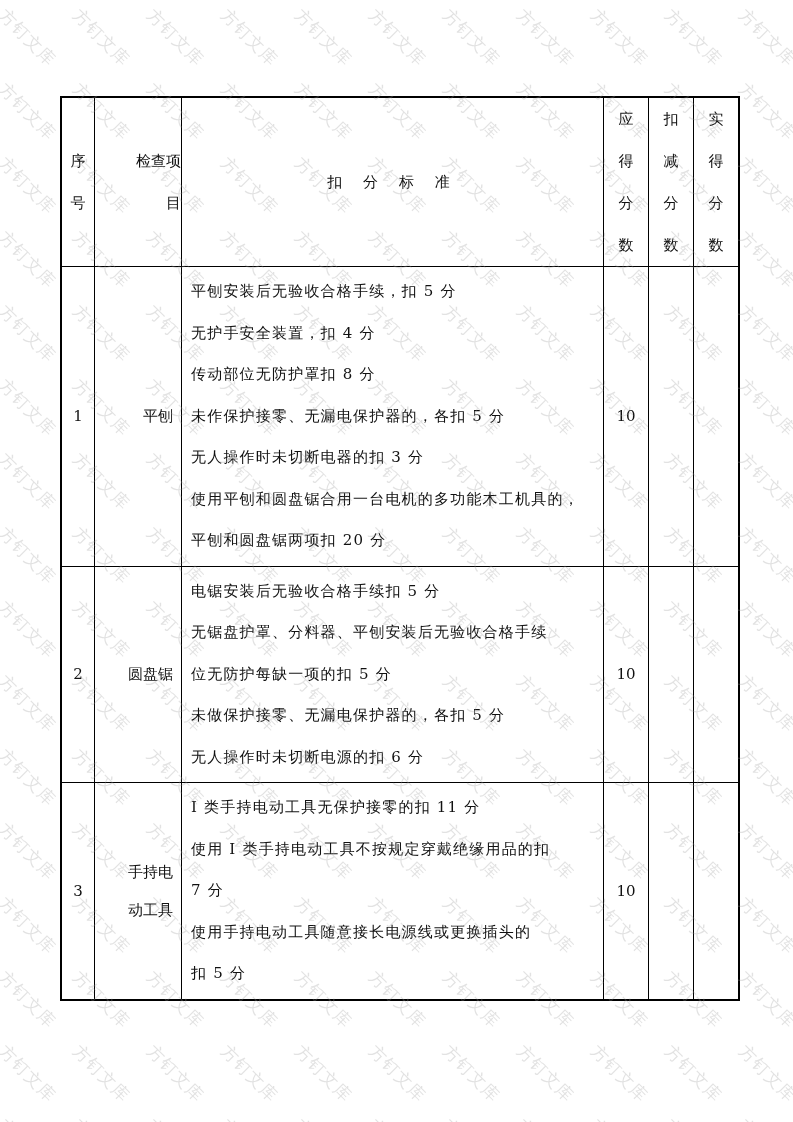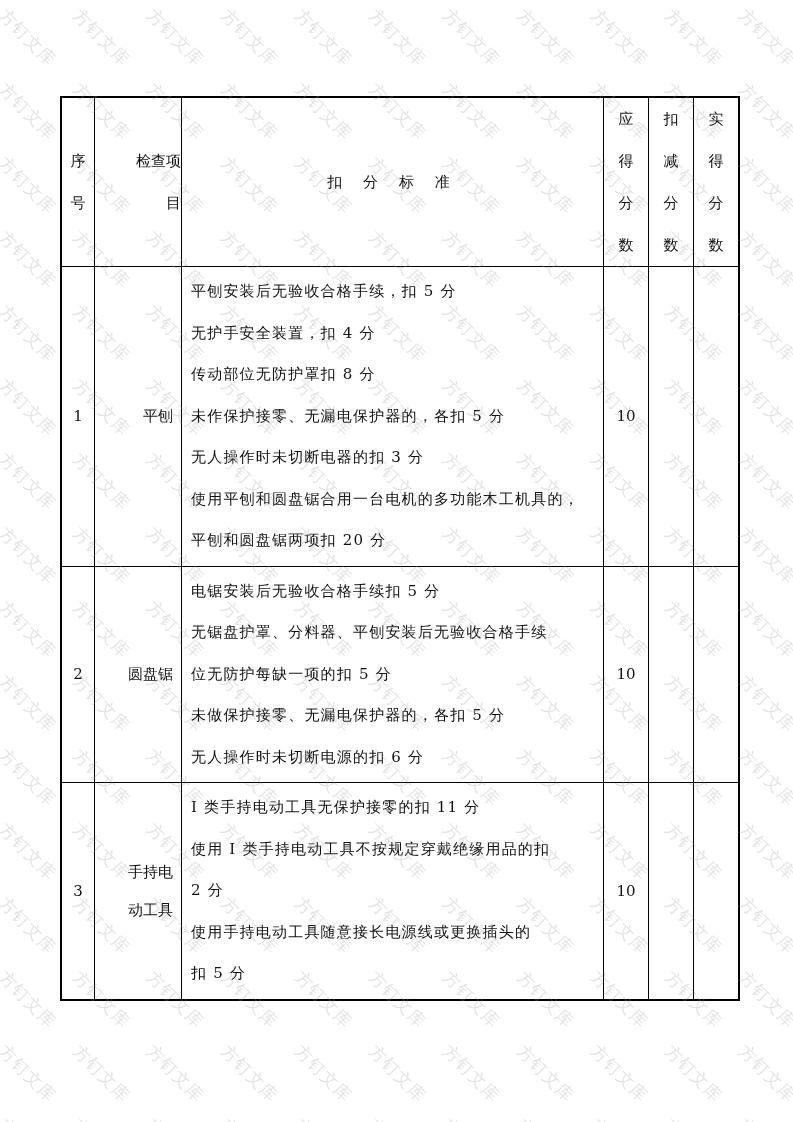--- a/index.html
+++ b/index.html
@@ -295,21 +295,21 @@
   <tr class="row3">
     <td class="c-idx">3</td>
     <td class="c-item">
       <div class="item-text">手持电</div>
       <div class="item-text">动工具</div>
     </td>
     <td class="c-crit">
       <div class="crit-list">
         <div class="crit-line">I 类手持电动工具无保护接零的扣 11 分</div>
         <div class="crit-line">使用 I 类手持电动工具不按规定穿戴绝缘用品的扣</div>
-        <div class="crit-line">2 分</div>
+        <div class="crit-line">7 分</div>
         <div class="crit-line">使用手持电动工具随意接长电源线或更换插头的</div>
         <div class="crit-line">扣 5 分</div>
       </div>
     </td>
     <td class="c-num">10</td>
     <td class="c-num"></td>
     <td class="c-num"></td>
   </tr>
 </tbody>
   </table>

